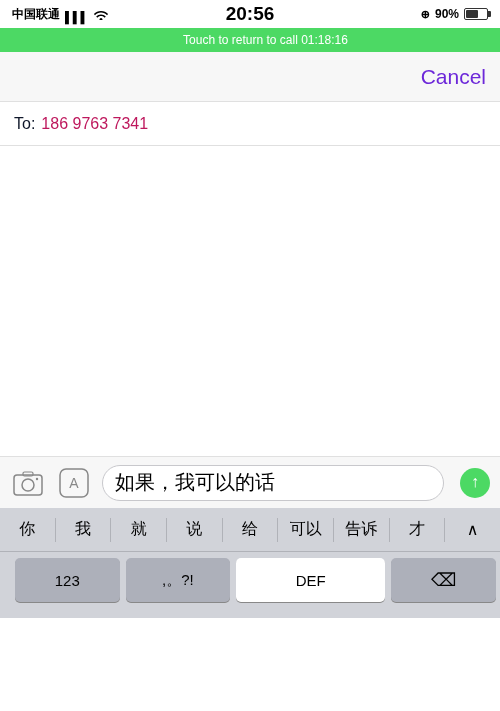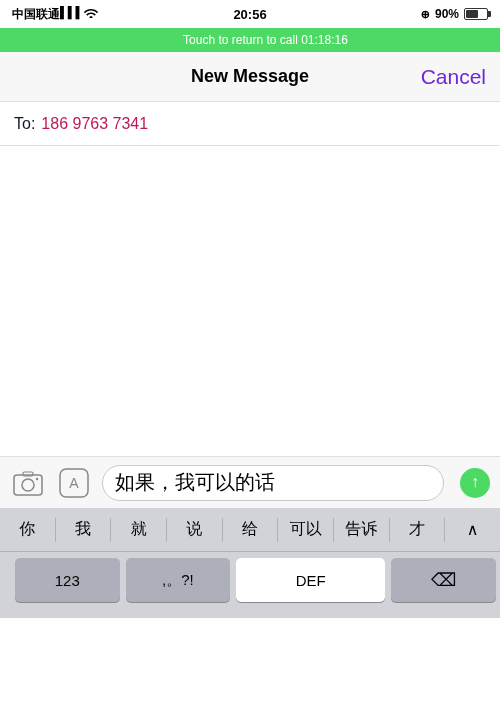--- a/index.html
+++ b/index.html
@@ -18,27 +18,28 @@
       height: 28px;
       display: flex;
       align-items: center;
       justify-content: space-between;
       padding: 0 12px;
       font-size: 12px;
       font-weight: 600;
     }
     .status-left {
       display: flex;
-      align-items: flex-start;
+      align-items: flex-end;
+      gap: 5px;
     }
     .status-center {
       position: absolute;
       left: 50%;
       transform: translateX(-50%);
-      font-size: 13px;
+      font-size: 19px;
       font-weight: 600;
     }
     .status-right {
       display: flex;
       align-items: center;
       gap: 5px;
       font-size: 12px;
     }
     .battery-bar {
       width: 24px;
@@ -272,21 +273,20 @@
       <span class="battery-fill"></span>
     </span>
   </div>
 </div>
 
 <div class="return-banner">
   <span>Touch to return to call 01:18:16</span>
 </div>
 
 <div class="nav-bar">
-  <span class="nav-title">New Message</span>
   <button class="nav-cancel">Cancel</button>
 </div>
 
 <div class="to-field">
   <span class="to-label">To:</span>
   <span class="to-value">186 9763 7341</span>
 </div>
 
 <div class="message-area"></div>
 

